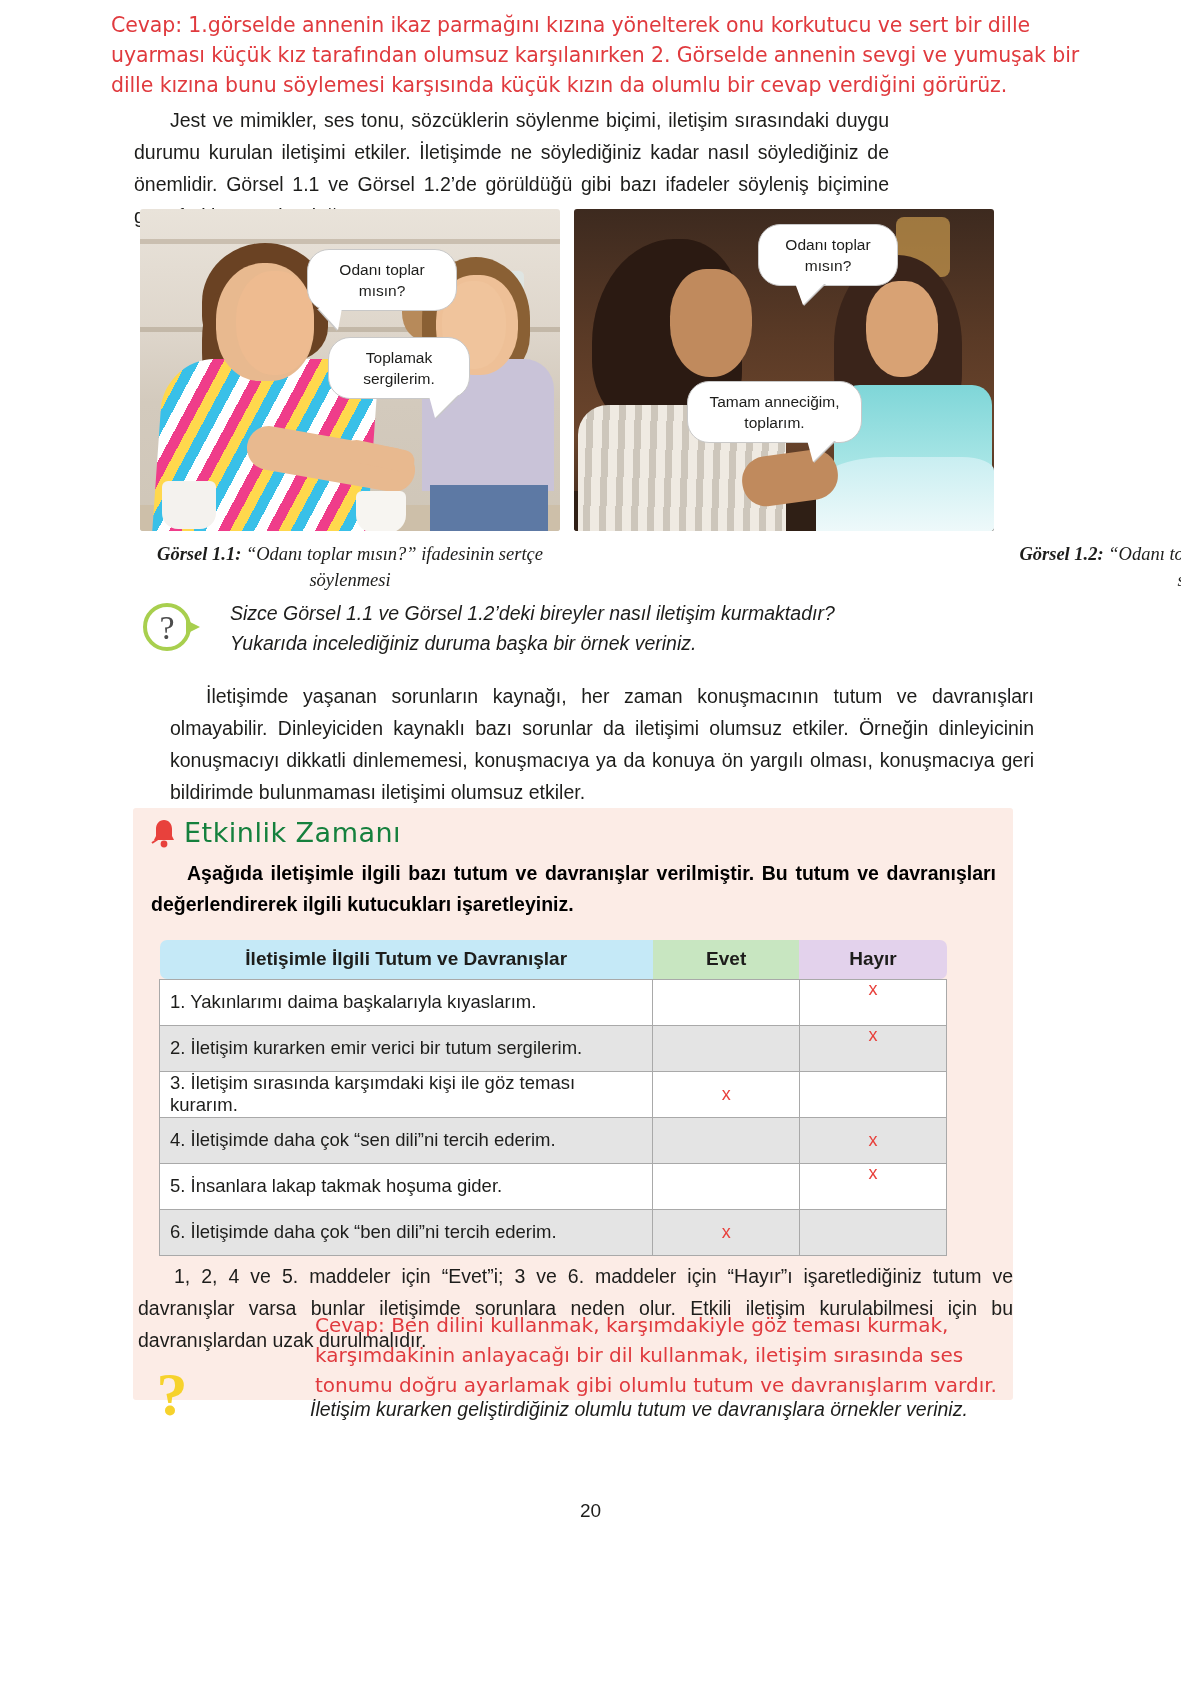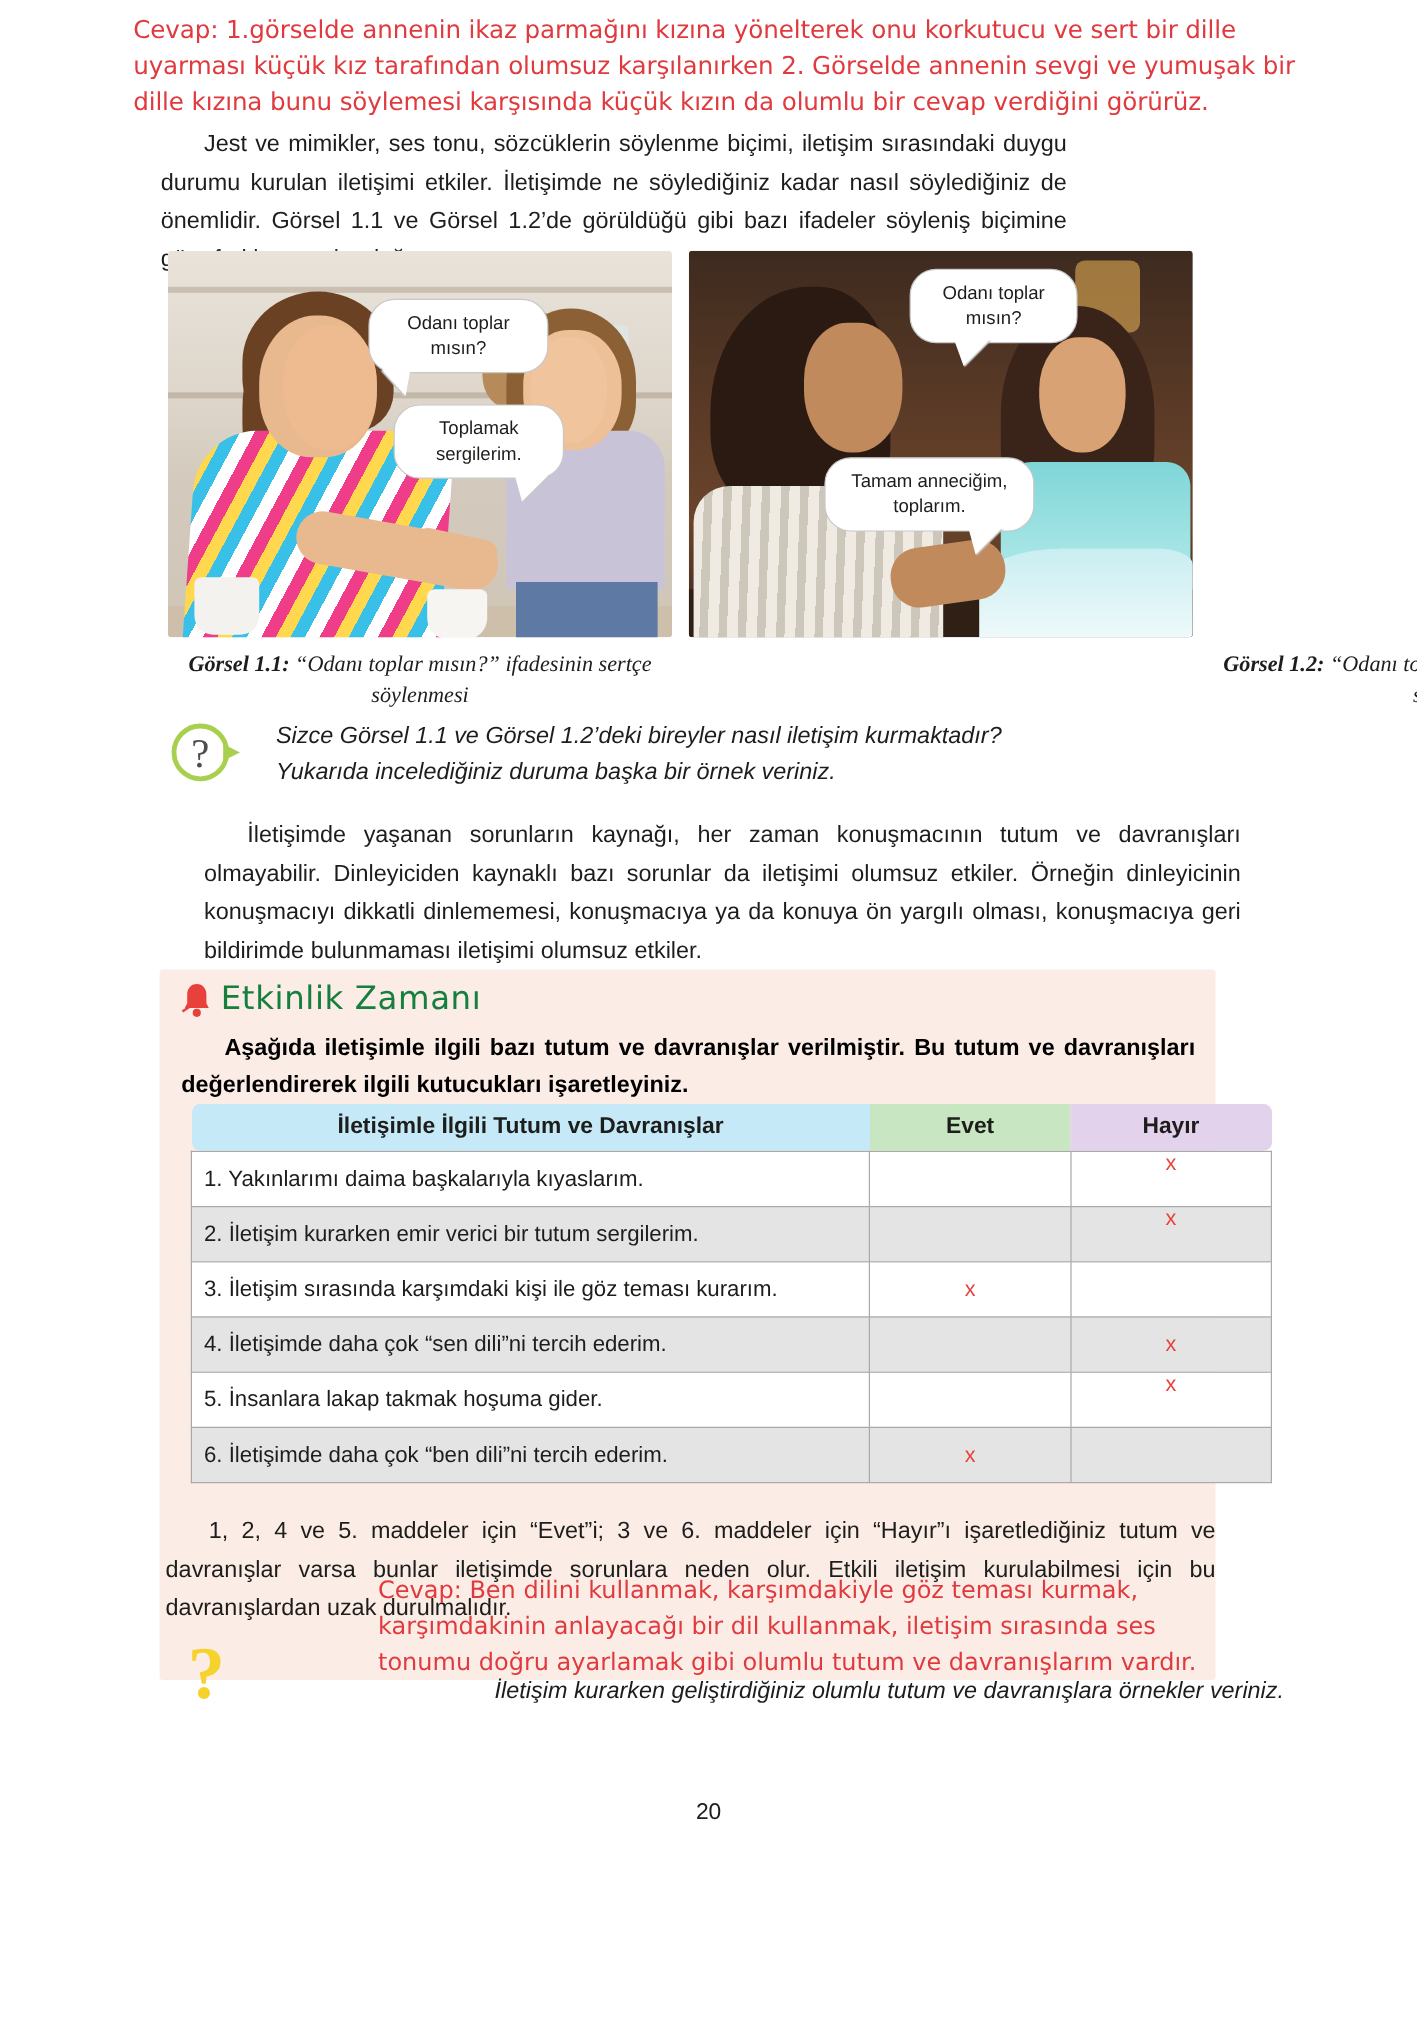--- a/index.html
+++ b/index.html
@@ -273,22 +273,22 @@
   }
   .act-instr {
     position: absolute; left: 18px; top: 50px; width: 845px;
     font-size: 19.5px; line-height: 31px; font-weight: bold;
     text-align: justify; text-indent: 36px; color: #000000;
   }
 
   
   table.survey {
     position: absolute;
-    left: 26px; top: 112px;
-    width: 901px;
+    left: 26px; top: 132px;
+    width: 788px;
     border-collapse: collapse;
     font-size: 18.5px;
   }
   table.survey th {
     font-weight: bold;
     font-size: 19px;
     text-align: center;
     height: 39px;
     border: none;
     color: #1d1d1b;
@@ -322,21 +322,21 @@
     color: #e03a3e;
     font-size: 20px; line-height: 30px;
     font-family: "DejaVu Sans", sans-serif;
   }
 
   
   .q-bottom { position: absolute; left: 140px; top: 1365px; width: 880px; height: 60px; }
   .q-bottom .qy { position: absolute; left: 6px; top: 0; width: 52px; height: 58px; }
   .q-bottom .q-text {
     position: absolute; left: 170px; top: 30px; width: 760px;
-    font-style: italic; font-size: 19.5px; line-height: 28px; color: #1d1d1b; text-align: right;
+    font-style: italic; font-size: 19.5px; line-height: 28px; color: #1d1d1b;
   }
 
   
   .page-num {
     position: absolute; left: 0; top: 1500px; width: 1181px;
     text-align: center; font-size: 19px; color: #1d1d1b;
   }
 </style>
 </head>
 <body>

